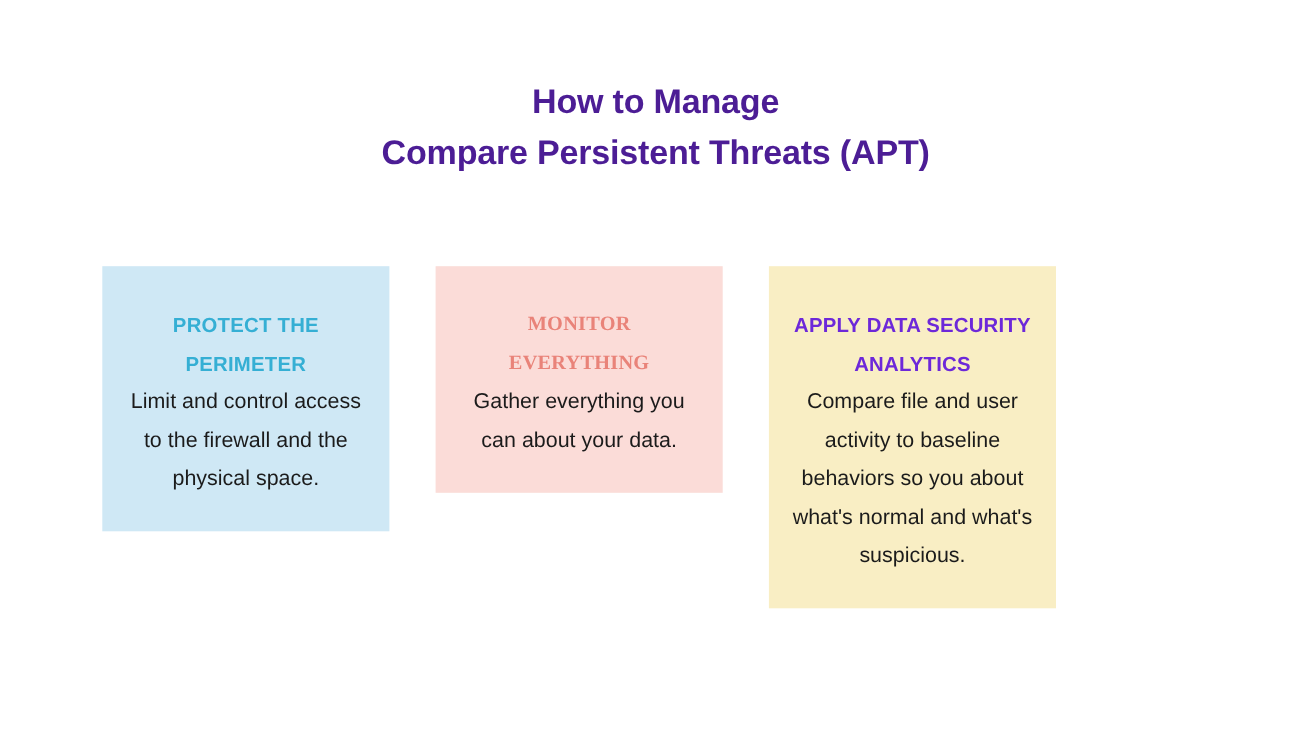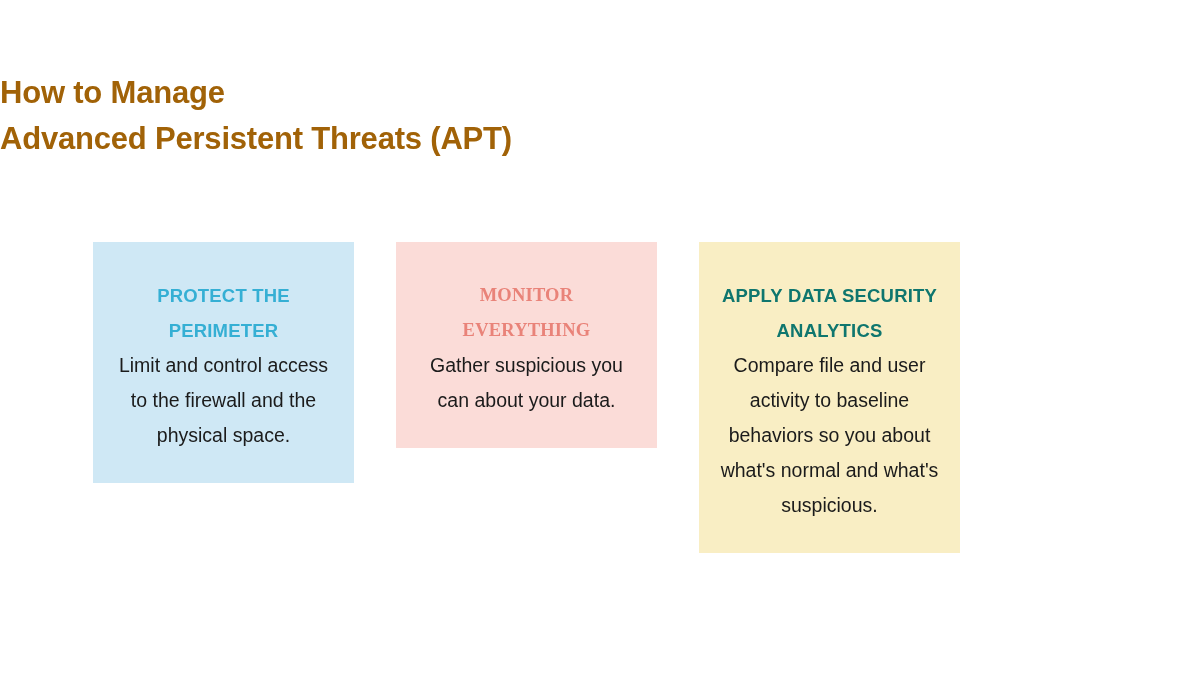--- a/index.html
+++ b/index.html
@@ -17,22 +17,22 @@
     position: relative;
     width: 1192px;
     height: 687px;
     background: #ffffff;
   }
   .title {
     position: absolute;
     left: 0;
     top: 70px;
     width: 1192px;
-    text-align: left;
-    color: #a16207;
+    text-align: center;
+    color: #4c1d95;
     font-size: 31px;
     font-weight: bold;
     line-height: 46px;
     letter-spacing: -0.2px;
   }
   .title .line {
     display: block;
   }
   .cards {
     position: absolute;
@@ -55,48 +55,48 @@
 
   .card-heading {
     font-size: 18.5px;
     font-weight: bold;
     line-height: 35px;
     letter-spacing: 0.2px;
     text-transform: uppercase;
   }
   .card.c1 .card-heading { color: #35afd4; }
   .card.c2 .card-heading { color: #e98379; font-family: Liberation Serif, serif; }
-  .card.c3 .card-heading { color: #0f766e; }
+  .card.c3 .card-heading { color: #6d28d9; }
 
   .card-body {
     font-size: 19.5px;
     line-height: 35px;
     color: #1b1b1b;
   }
 </style>
 </head>
 <body>
 
 <div class="page">
 
   <div class="title">
     <span class="line">How to Manage</span>
-    <span class="line">Advanced Persistent Threats (APT)</span>
+    <span class="line">Compare Persistent Threats (APT)</span>
   </div>
 
   <div class="cards">
 
     <div class="card c1">
       <div class="card-heading">PROTECT THE PERIMETER</div>
       <div class="card-body">Limit and control access to the firewall and the physical space.</div>
     </div>
 
     <div class="card c2">
       <div class="card-heading">MONITOR EVERYTHING</div>
-      <div class="card-body">Gather suspicious you can about your data.</div>
+      <div class="card-body">Gather everything you can about your data.</div>
     </div>
 
     <div class="card c3">
       <div class="card-heading">APPLY DATA SECURITY ANALYTICS</div>
       <div class="card-body">Compare file and user activity to baseline behaviors so you about what's normal and what's suspicious.</div>
     </div>
 
   </div>
 </div>
 

